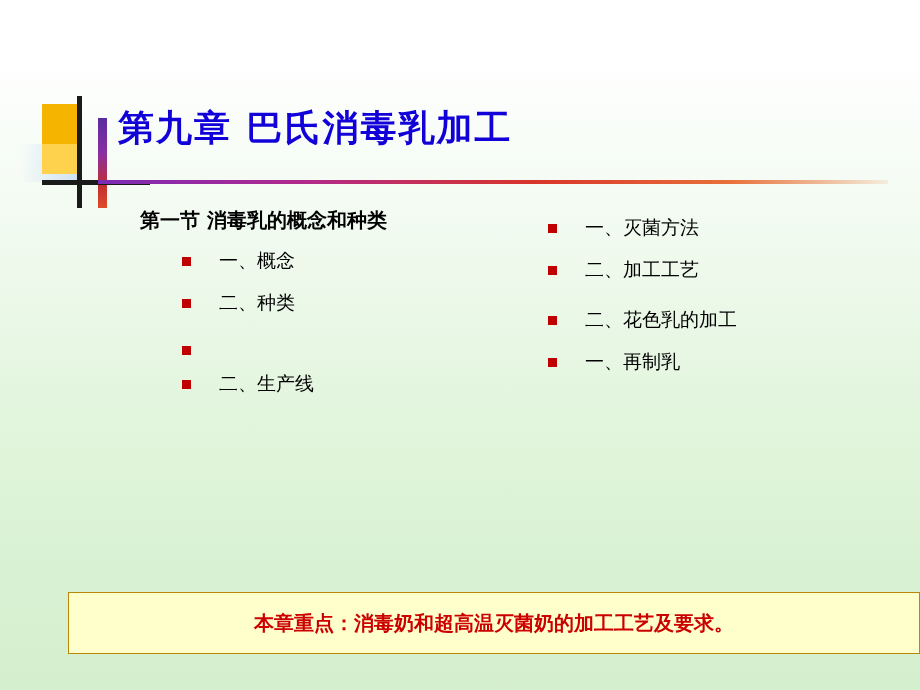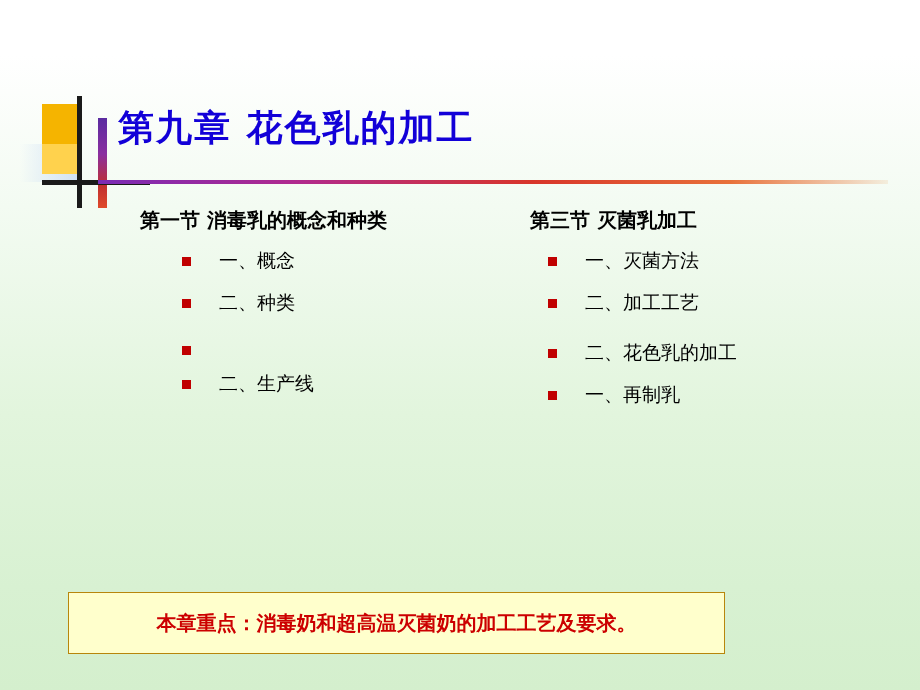--- a/index.html
+++ b/index.html
@@ -153,21 +153,21 @@
     color: #000000;
   }
 
   .spacer-14 { height: 14px; }
   .spacer-8 { height: 8px; }
 
   .footer-box {
     position: absolute;
     left: 68px;
     top: 592px;
-    width: 657px;
+    width: 852px;
     height: 62px;
     background: #ffffcc;
     border: 1px solid #b8860b;
     box-sizing: border-box;
     display: flex;
     align-items: center;
     justify-content: center;
   }
   .footer-text {
     font-family: "DejaVu Sans", sans-serif;
@@ -186,21 +186,21 @@
     <div class="fade-box"></div>
     <div class="sq-orange"></div>
     <div class="sq-yellow"></div>
     <div class="bar-v1"></div>
     <div class="bar-v2"></div>
     <div class="bar-h"></div>
   </div>
 
   <div class="title-rule"></div>
 
-  <div class="slide-title">第九章   花色乳的加工</div>
+  <div class="slide-title">第九章   巴氏消毒乳加工</div>
 
   <div class="columns">
 
     <div class="col col-left">
 
       <div class="sec-head">第一节   消毒乳的概念和种类</div>
 
       <div class="bullet-row">
         <span class="bullet-mark"></span>
         <span class="bullet-text">一、概念</span>
@@ -218,21 +218,20 @@
       </div>
       <div class="bullet-row">
         <span class="bullet-mark"></span>
         <span class="bullet-text">二、生产线</span>
       </div>
 
     </div>
 
     <div class="col col-right">
 
-      <div class="sec-head">第三节   灭菌乳加工</div>
 
       <div class="bullet-row">
         <span class="bullet-mark"></span>
         <span class="bullet-text">一、灭菌方法</span>
       </div>
       <div class="bullet-row">
         <span class="bullet-mark"></span>
         <span class="bullet-text">二、加工工艺</span>
       </div>
 

